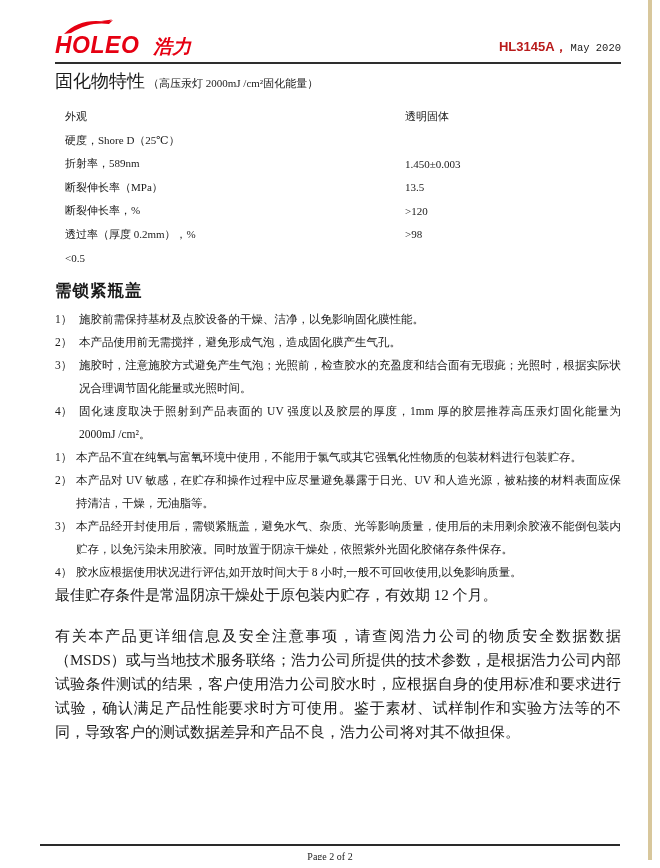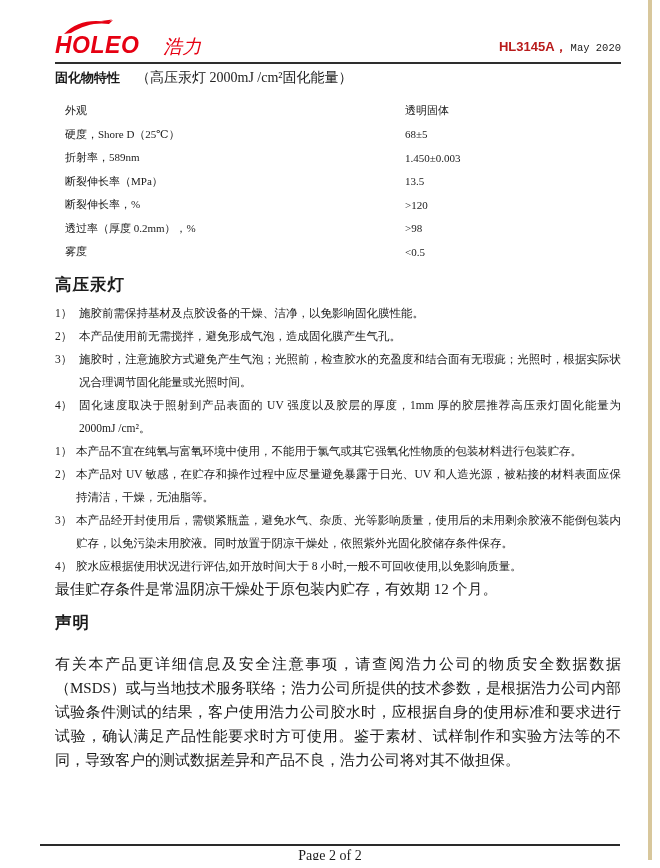--- a/index.html
+++ b/index.html
@@ -18,32 +18,32 @@
   .content{position:absolute;left:55px;top:34px;width:566px;}
 
   
   .header{display:flex;justify-content:space-between;align-items:flex-end;
     border-bottom:2px solid #2e2e2e;padding-bottom:5px;}
   .logo{position:relative;display:flex;align-items:baseline;color:#e60012;}
   .logo-swoosh{position:absolute;top:-15px;left:8px;}
   .logo-en{font-family:"Liberation Sans","DejaVu Sans",sans-serif;
     font-weight:800;font-style:italic;font-size:23px;letter-spacing:.5px;line-height:1;}
   .logo-cn{font-family:"Liberation Sans","DejaVu Sans",sans-serif;
-    font-weight:400;font-style:italic;font-size:19px;margin-left:24px;line-height:1;}
+    font-weight:700;font-style:italic;font-size:19px;margin-left:14px;line-height:1;}
   .doc-id-wrap{font-size:12px;white-space:nowrap;padding-bottom:1px;}
   .doc-code{color:#b91c1c;font-weight:bold;
     font-family:"Liberation Sans","DejaVu Sans",sans-serif;font-size:13px;}
   .doc-date{font-family:"Liberation Mono","DejaVu Sans Mono",monospace;
     font-size:10.5px;color:#1a1a1a;text-align:center;}
 
   
   .props-title-row{margin-top:5px;display:flex;align-items:baseline;}
   .props-title{font-family:"Liberation Sans","DejaVu Sans",sans-serif;
-    font-weight:bold;font-size:13px;}
-  .props-subtitle{font-size:14px;color:#222;margin-left:16px;text-align:right;}
+    font-weight:normal;font-size:18px;}
+  .props-subtitle{font-size:11px;color:#222;margin-left:3px;text-align:right;}
   .props-table{margin:12px 0 0 10px;width:545px;}
   .prow{display:flex;height:23.5px;align-items:center;font-size:11px;}
   .plabel{width:340px;}
   .pvalue{flex:1;}
 
   
   .sec-h{font-family:"Liberation Sans","DejaVu Sans",sans-serif;
     font-weight:bold;font-size:16.5px;margin:10px 0 6px 0;letter-spacing:1px;}
   .sec-h.small-gap{margin-top:12px;}
 
@@ -53,21 +53,21 @@
   .nnum{flex:0 0 24px;}
   .ntext{flex:1;text-align:justify;}
   .nlist.tight .nnum{flex:0 0 21px;}
 
   .body-line{font-size:15px;line-height:22px;margin-left:0;}
   .decl-body{font-size:15px;line-height:24px;text-align:justify;margin-top:18px;}
 
   
   .footer{position:absolute;left:40px;width:580px;top:844px;
     border-top:2px solid #2a2a2a;text-align:center;}
-  .footer-label{font-size:14px;padding-top:2px;display:inline-block;text-align:right;}
+  .footer-label{font-size:10px;padding-top:2px;display:inline-block;text-align:right;}
 </style>
 </head>
 <body>
 
 <div class="page">
   <div class="edge-strip"></div>
 
   <div class="content">
 
     <div class="header">
@@ -92,45 +92,43 @@
       <span class="props-subtitle">（高压汞灯 2000mJ /cm²固化能量）</span>
     </div>
 
     <div class="props-table">
       <div class="prow">
         <span class="plabel">外观</span>
         <span class="pvalue">透明固体</span>
       </div>
       <div class="prow">
         <span class="plabel">硬度，Shore D（25℃）</span>
-        <span class="pvalue">68±5</span>
       </div>
       <div class="prow">
         <span class="plabel">折射率，589nm</span>
         <span class="pvalue">1.450±0.003</span>
       </div>
       <div class="prow">
         <span class="plabel">断裂伸长率（MPa）</span>
         <span class="pvalue">13.5</span>
       </div>
       <div class="prow">
         <span class="plabel">断裂伸长率，%</span>
         <span class="pvalue">&gt;120</span>
       </div>
       <div class="prow">
         <span class="plabel">透过率（厚度 0.2mm），%</span>
         <span class="pvalue">&gt;98</span>
       </div>
       <div class="prow">
-        <span class="plabel">雾度</span>
         <span class="pvalue">&lt;0.5</span>
       </div>
     </div>
 
-    <div class="sec-h">高压汞灯</div>
+    <div class="sec-h">需锁紧瓶盖</div>
     <div class="nlist">
       <div class="nitem">
         <span class="nnum">1）</span>
         <span class="ntext">施胶前需保持基材及点胶设备的干燥、洁净，以免影响固化膜性能。</span>
       </div>
       <div class="nitem">
         <span class="nnum">2）</span>
         <span class="ntext">本产品使用前无需搅拌，避免形成气泡，造成固化膜产生气孔。</span>
       </div>
       <div class="nitem">
@@ -157,21 +155,20 @@
         <span class="ntext">本产品经开封使用后，需锁紧瓶盖，避免水气、杂质、光等影响质量，使用后的未用剩余胶液不能倒包装内贮存，以免污染未用胶液。同时放置于阴凉干燥处，依照紫外光固化胶储存条件保存。</span>
       </div>
       <div class="nitem">
         <span class="nnum">4）</span>
         <span class="ntext">胶水应根据使用状况进行评估,如开放时间大于 8 小时,一般不可回收使用,以免影响质量。</span>
       </div>
     </div>
 
     <div class="body-line">最佳贮存条件是常温阴凉干燥处于原包装内贮存，有效期 12 个月。</div>
 
-    <div class="sec-h small-gap">声明</div>
     <div class="decl-body">有关本产品更详细信息及安全注意事项，请查阅浩力公司的物质安全数据数据（MSDS）或与当地技术服务联络；浩力公司所提供的技术参数，是根据浩力公司内部试验条件测试的结果，客户使用浩力公司胶水时，应根据自身的使用标准和要求进行试验，确认满足产品性能要求时方可使用。鉴于素材、试样制作和实验方法等的不同，导致客户的测试数据差异和产品不良，浩力公司将对其不做担保。</div>
 
   </div>
 
   <div class="footer">
     <span class="footer-label">Page 2 of 2</span>
   </div>
 </div>
 
 </body></html>

